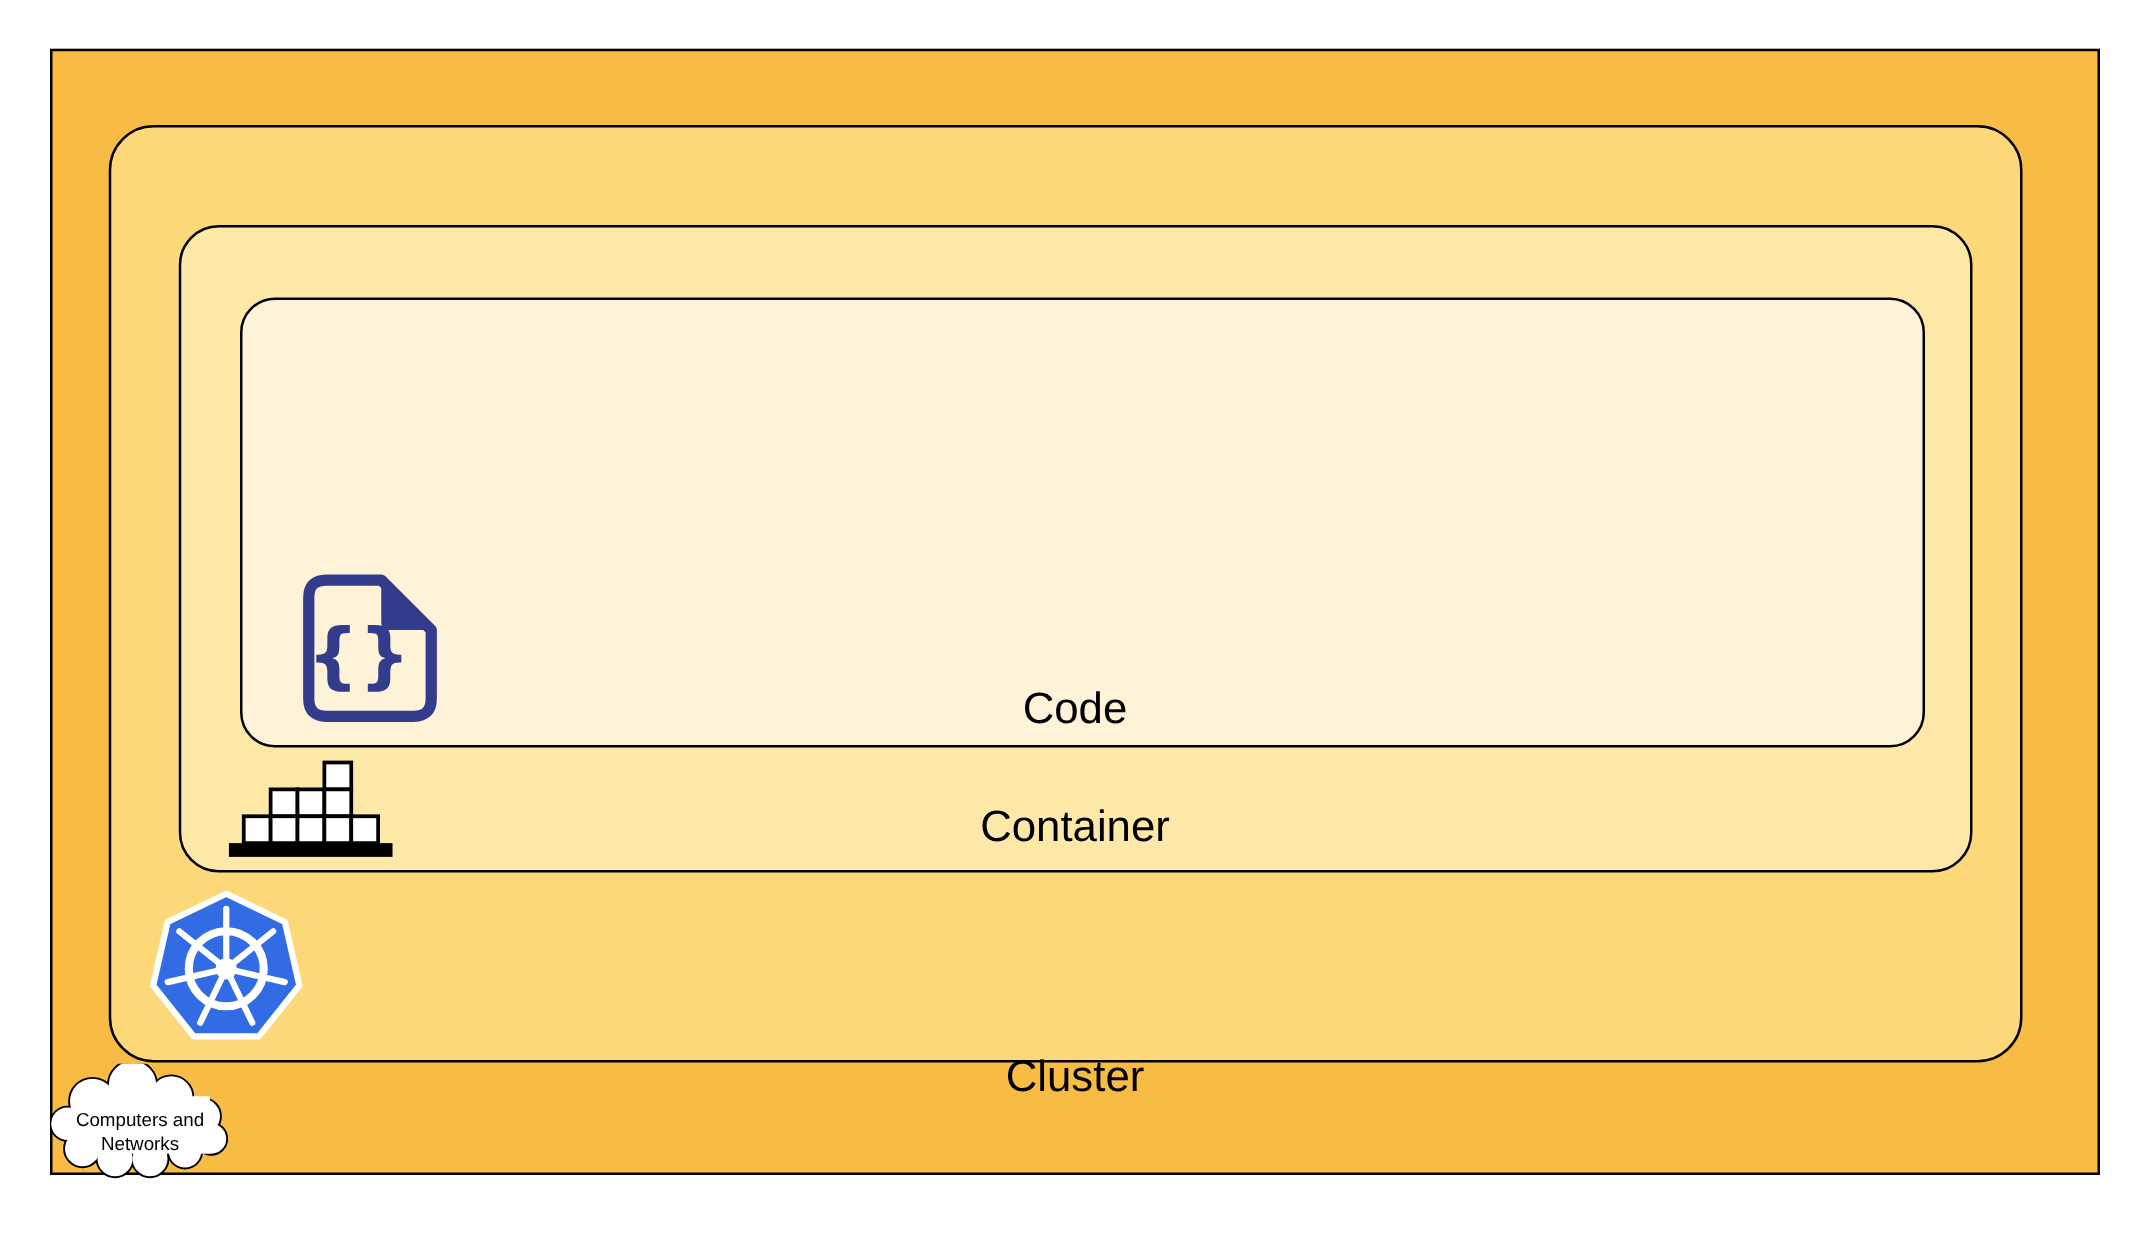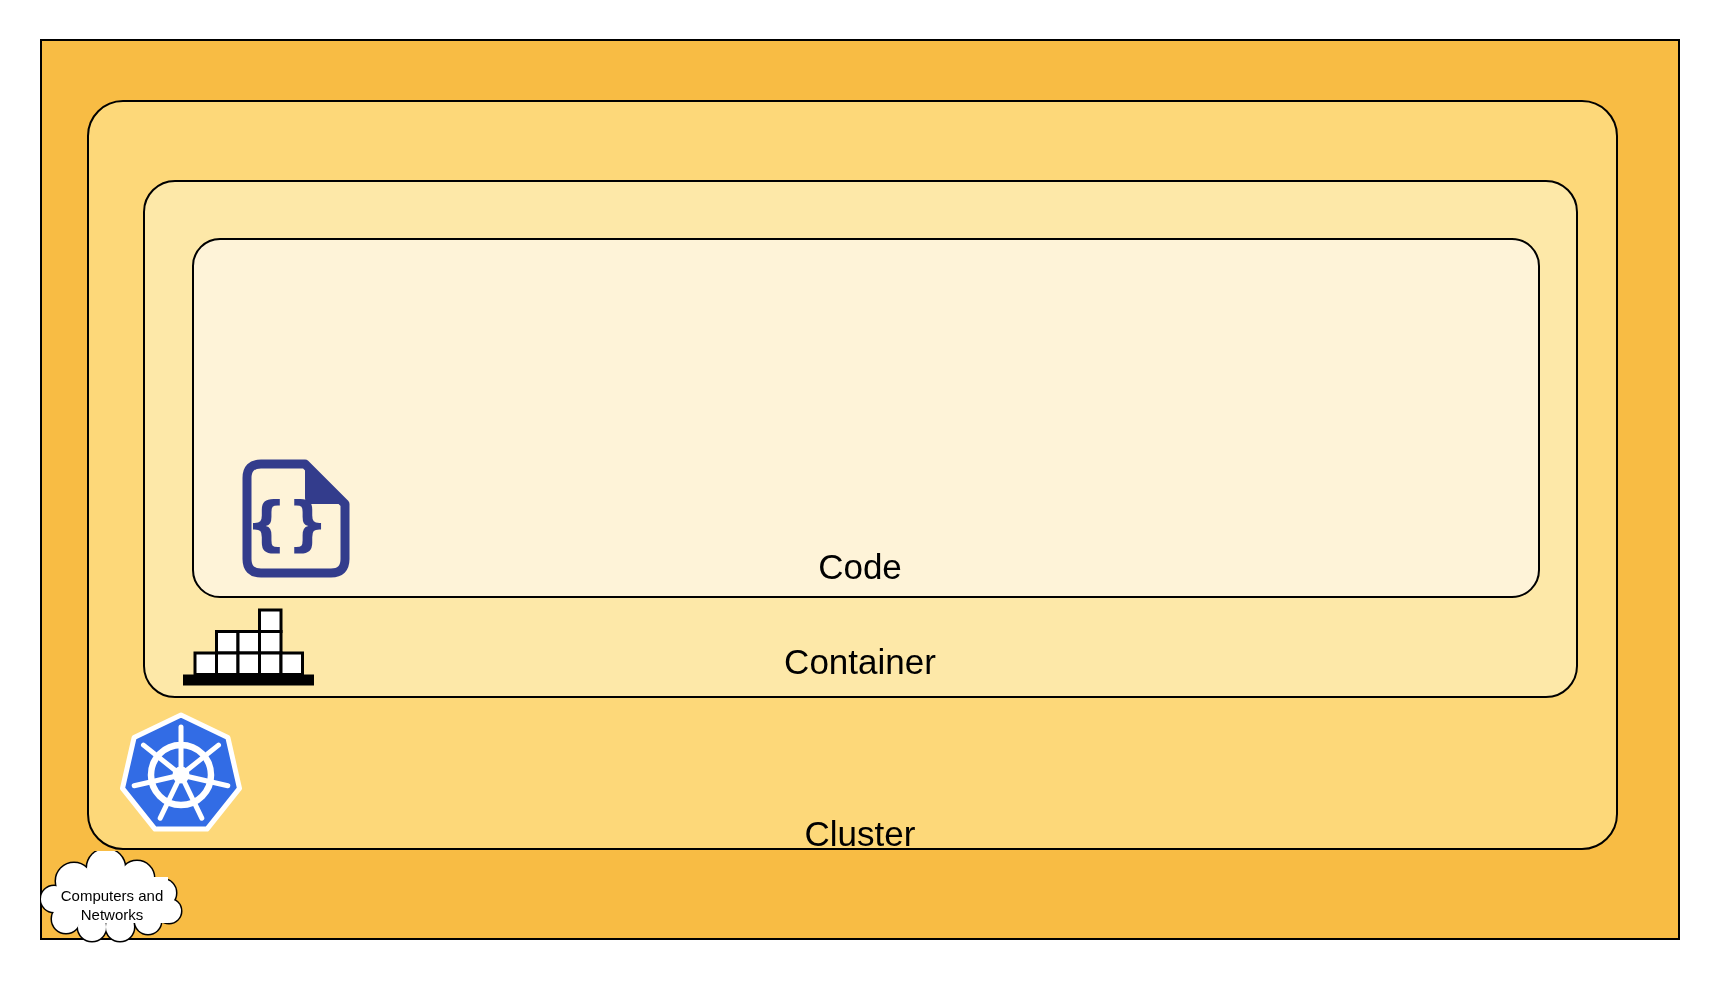--- a/index.html
+++ b/index.html
@@ -12,21 +12,21 @@
   #box-cluster    { left:87px;  top:100px; width:1531px; height:750px; border-radius:36px; }
   #box-container  { left:143px; top:180px; width:1435px; height:518px; border-radius:32px; }
   #box-code       { left:192px; top:238px; width:1348px; height:360px; border-radius:28px; }
 
   .layer-label {
     position:absolute; left:40px; width:1640px; text-align:center;
     font-size:35px; line-height:36px; color:#000;
   }
   #label-code       { top:549px; }
   #label-container  { top:644px; }
-  #label-cluster    { top:816px; }
+  #label-cluster    { top:844px; }
   #label-datacenter { top:866px; line-height:41px; }
 
   .icon-abs { position:absolute; }
   #icon-code-file  { left:238px; top:457px; width:116px; height:123px; }
   #icon-bricks     { left:183px; top:608px; width:132px; height:78px; }
   #icon-kubernetes { left:115px; top:709px; width:132px; height:132px; }
   #icon-cloud      { left:40px;  top:851px; width:146px; height:96px; }
 
   .cloud-text { font-family:"Liberation Sans", sans-serif; font-size:15px; }
   .brace-text { font-family:"DejaVu Sans", sans-serif; font-weight:bold; font-size:58px; }

